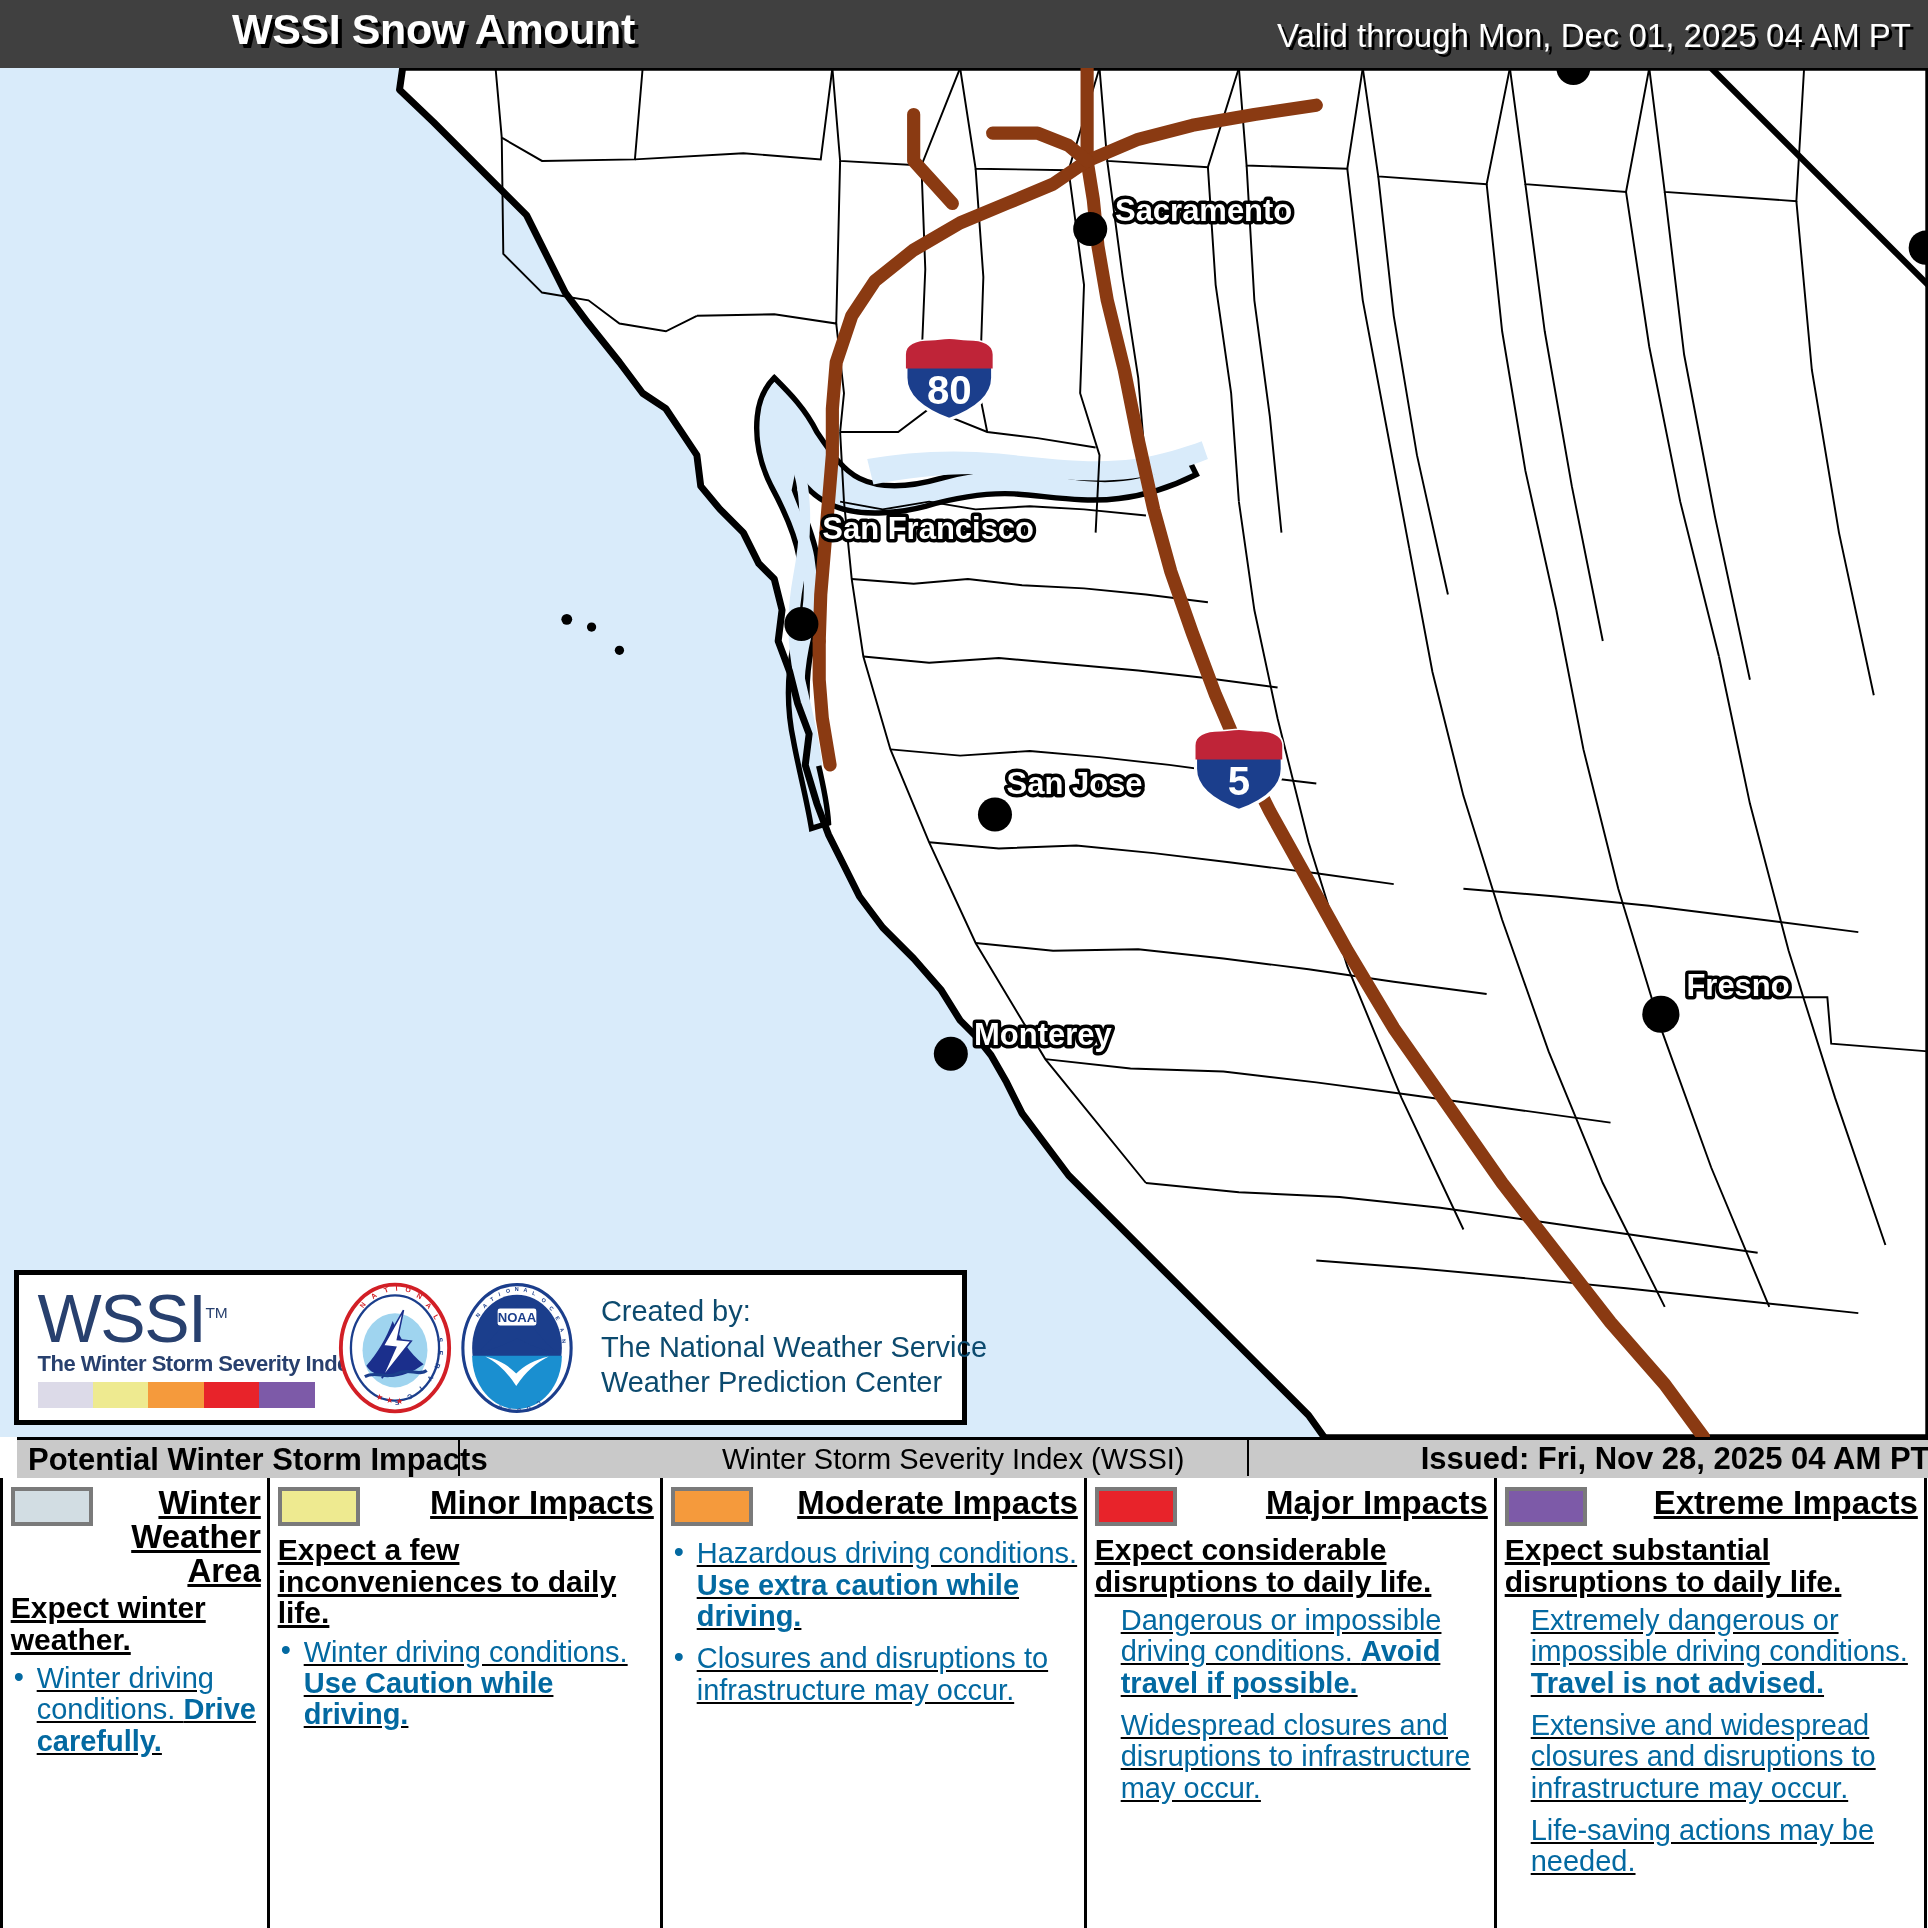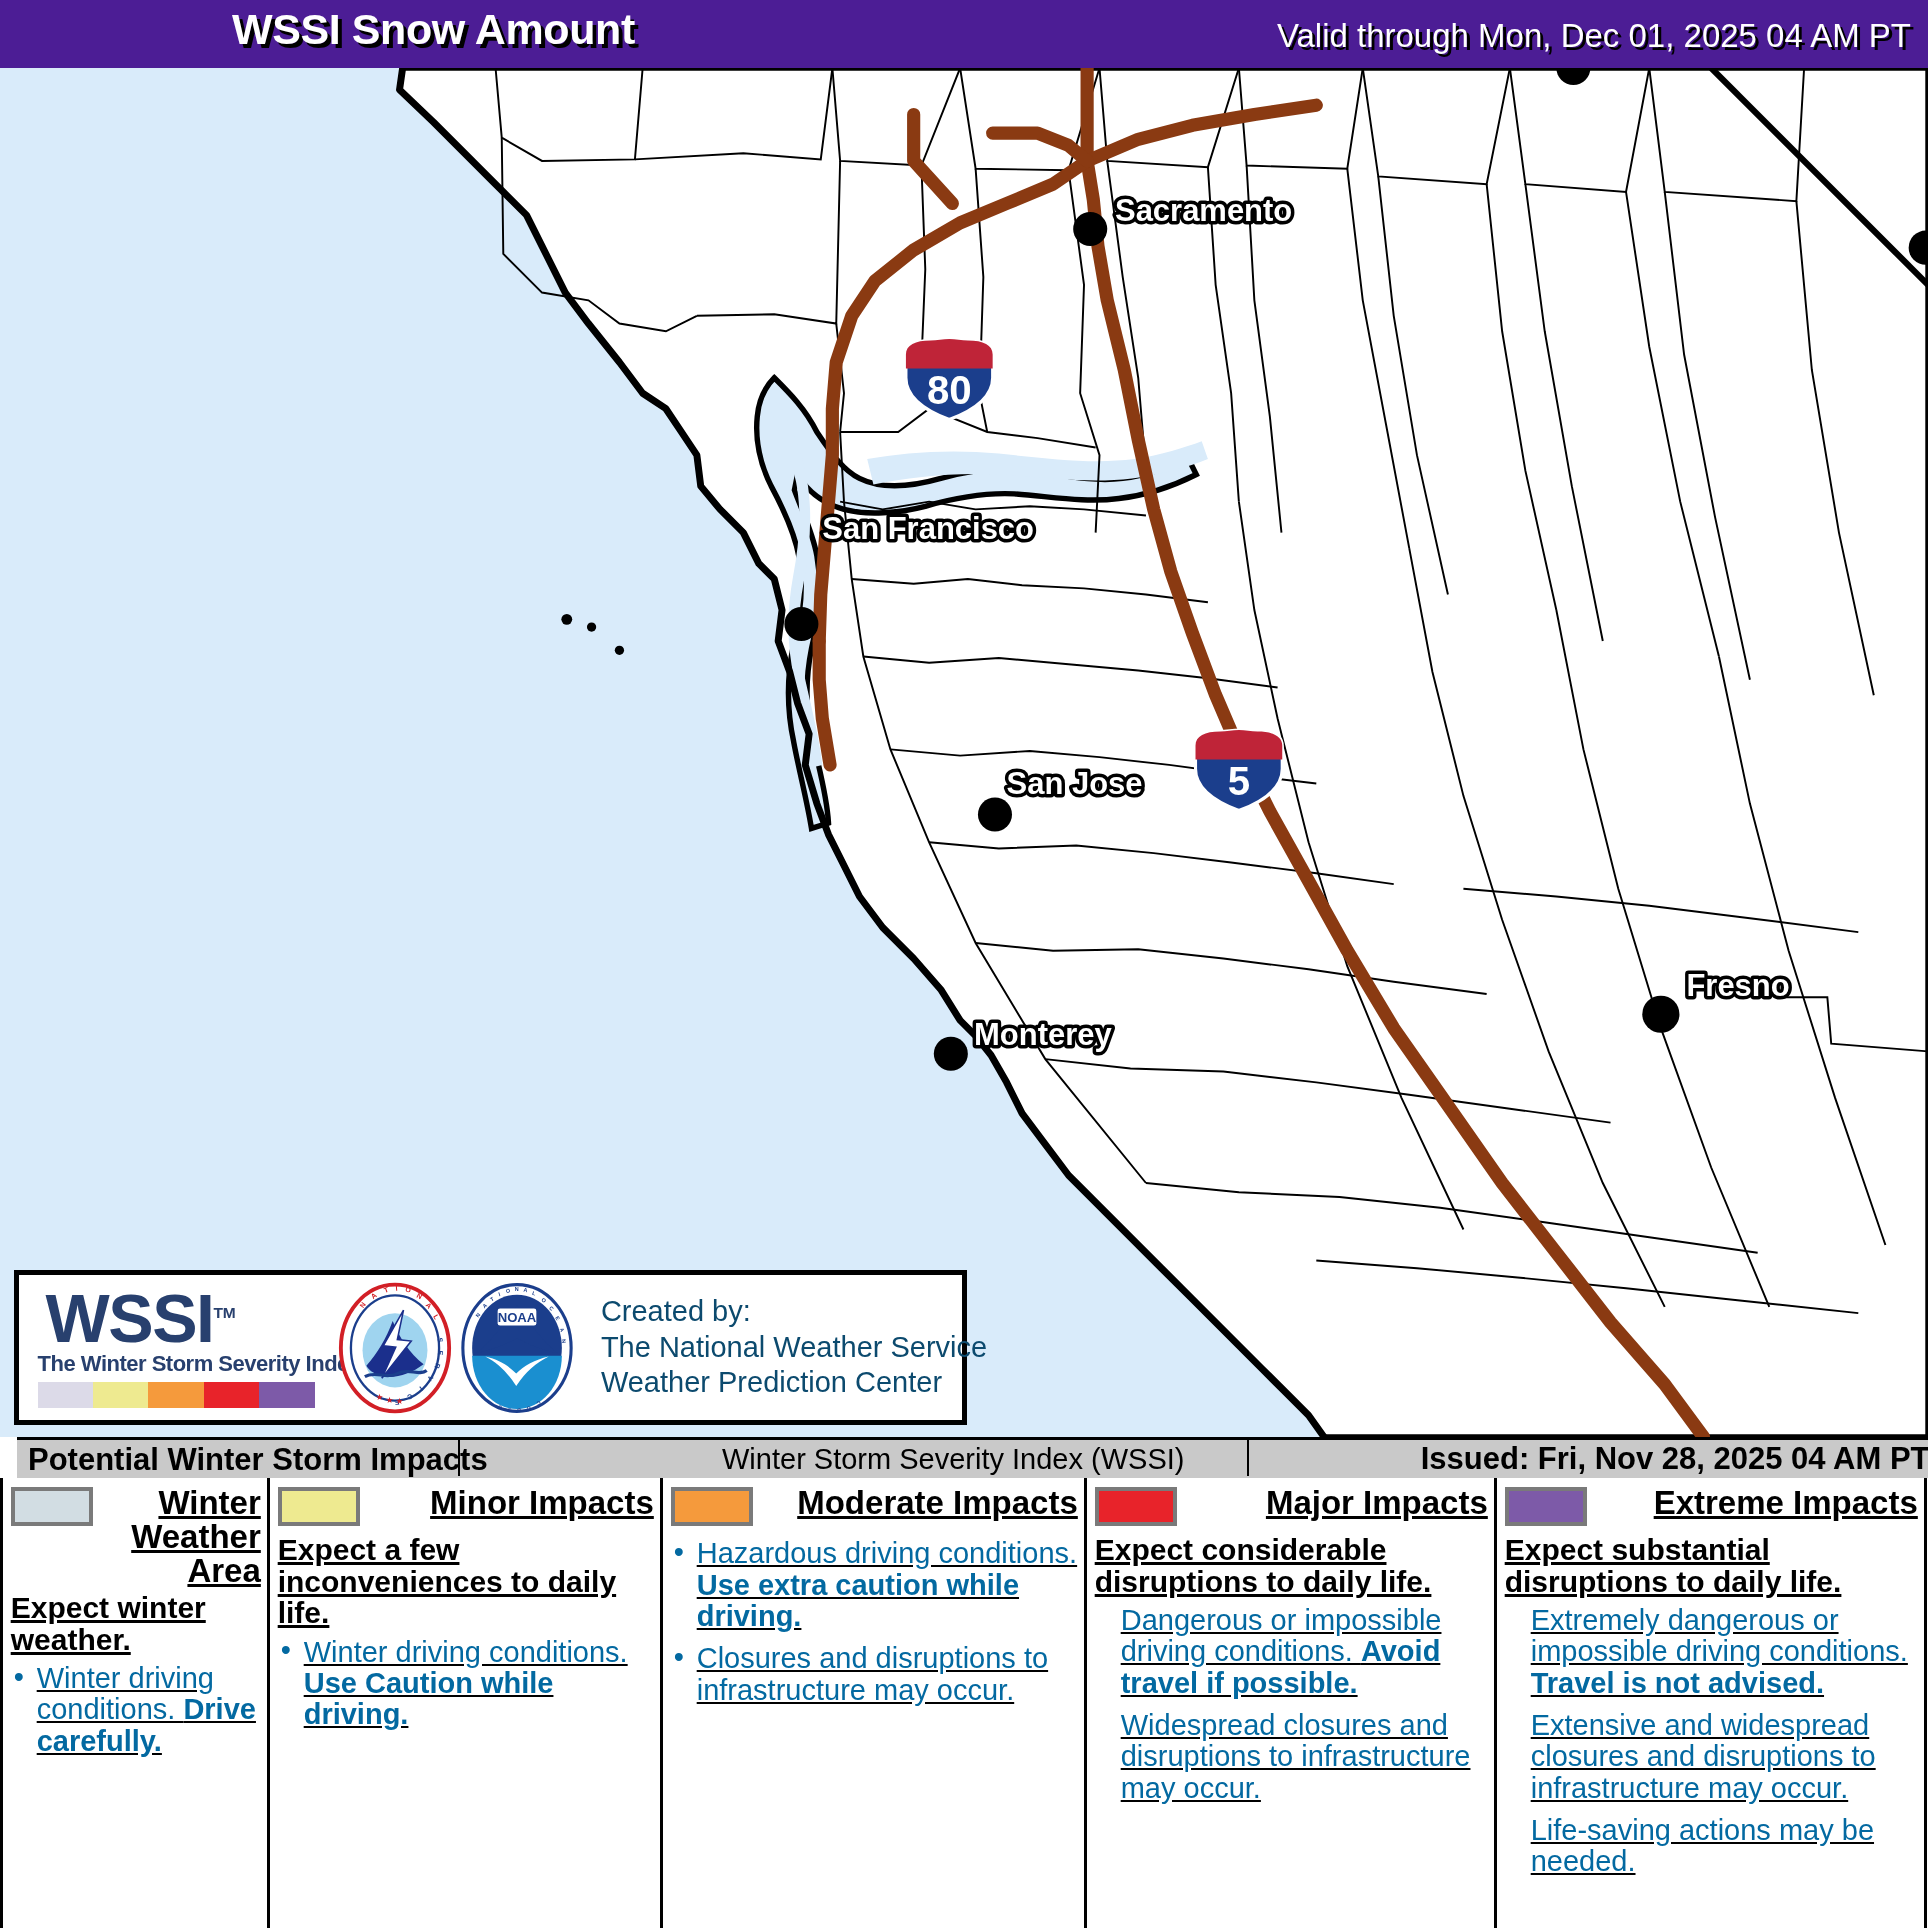--- a/index.html
+++ b/index.html
@@ -86,26 +86,25 @@
     display: flex;
     align-items: center;
   }
   #wssi-brand {
     width: 310px;
     padding-left: 18.6px;
     box-sizing: border-box;
   }
   #wssi-word {
     font-size: 68px;
-    font-weight: bold;
+    font-weight: normal;
     color: #28406e;
     letter-spacing: -1.5px;
     line-height: 0.92;
     position: relative;
-    margin-left: 8px;
   }
   #wssi-tm {
     font-size: 15.5px;
     vertical-align: super;
     letter-spacing: 0;
   }
   #wssi-tagline {
     font-size: 22px;
     font-weight: bold;
     color: #28406e;
@@ -248,21 +247,21 @@
     position: absolute;
     left: 3.1px;
     top: -1.5px;
     font-size: 29px;
   }
   .bullets li b { font-weight: bold; }
 </style>
 </head>
 <body>
 
-<div id="title-bar" style="background: #4c1d95;">
+<div id="title-bar" style="background: #404040;">
   <div class="title-text">WSSI Snow Amount</div>
   <div class="valid-text">Valid through Mon, Dec 01, 2025 04 AM PT</div>
 </div>
 
 <div id="map-area">
   <svg id="map-svg" width="1928" height="1369" viewBox="0 0 2490 1768" xmlns="http://www.w3.org/2000/svg">
 
     <rect x="0" y="0" width="2490" height="1768" fill="#d9ebfa"></rect>
 
     <path fill="#ffffff" stroke="#000000" stroke-width="7" d="M 520,0 L 516,28 L 560,70 L 600,110 L 640,150 L 680,190 L 700,230 L 730,290 L 760,330

